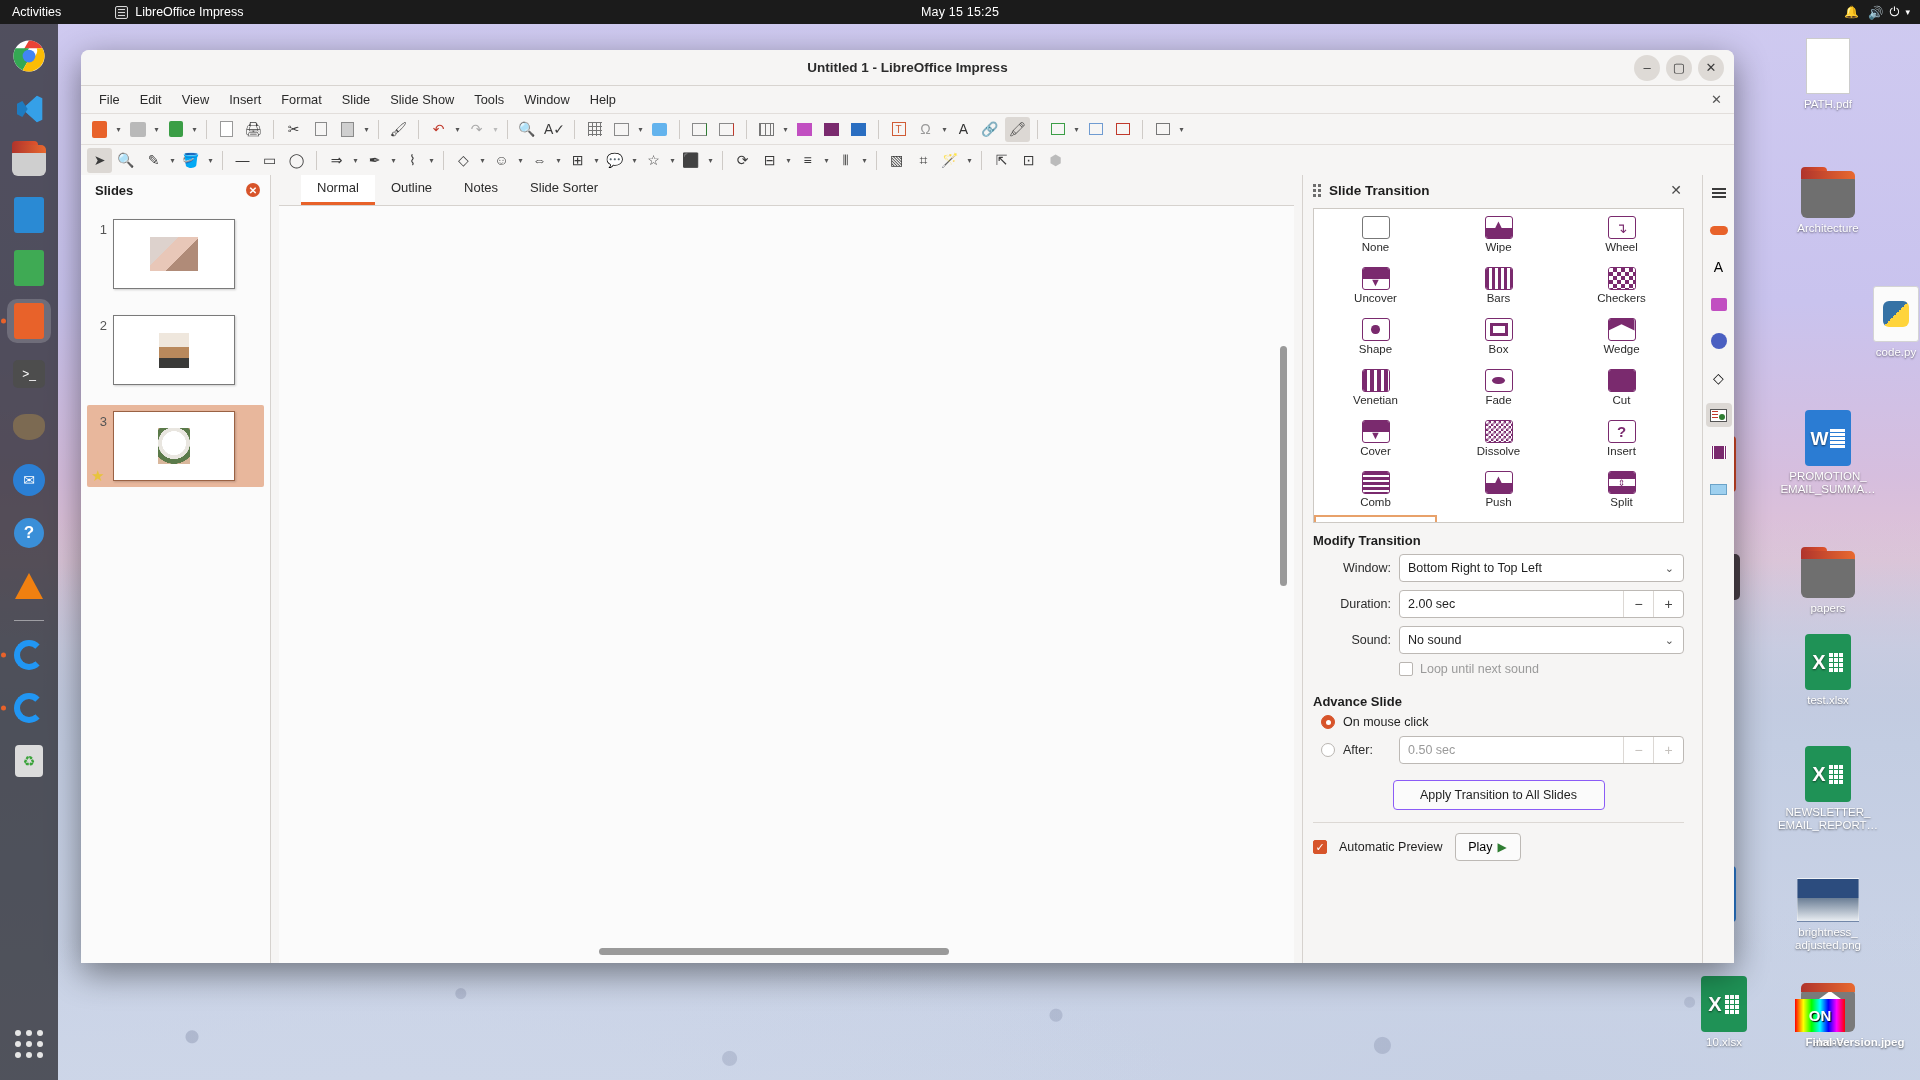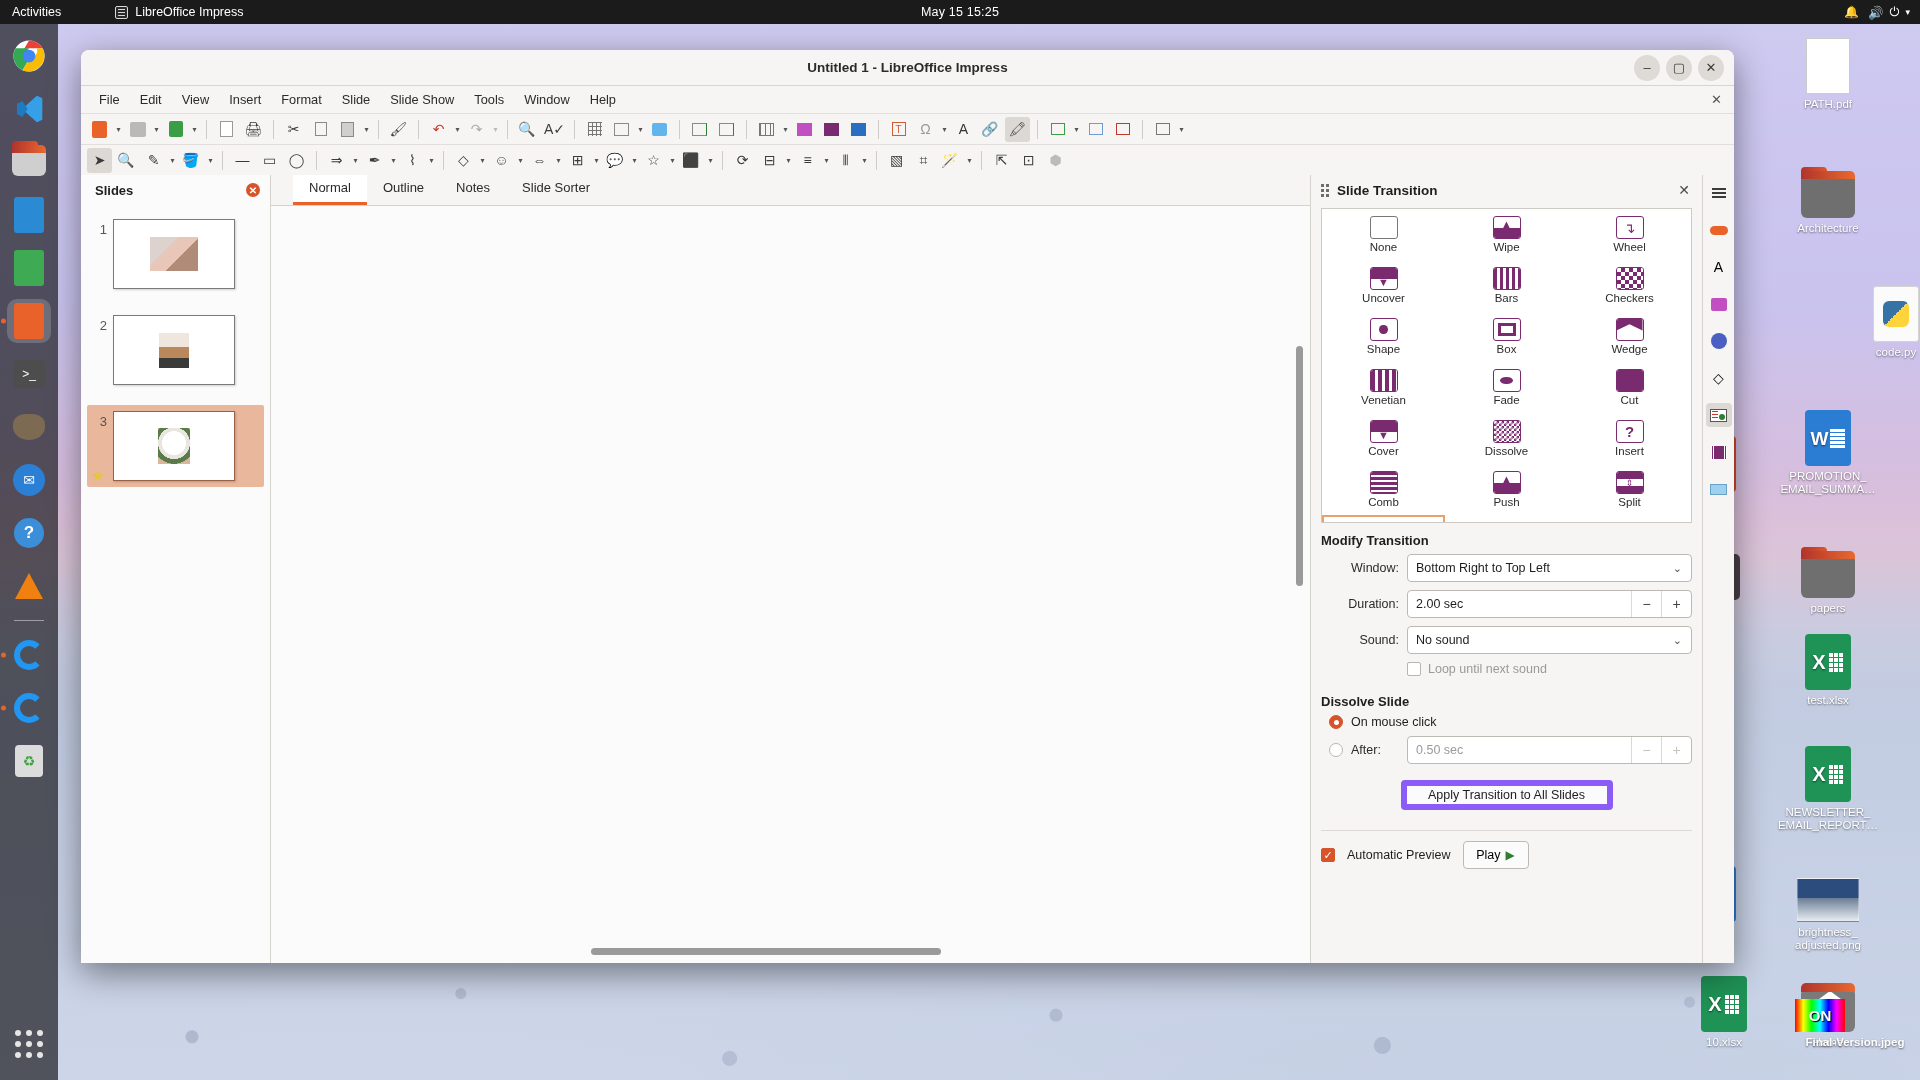--- a/index.html
+++ b/index.html
@@ -125,21 +125,21 @@
 
   .toolbar { height: 31px; display: flex; align-items: center; gap: 2px; padding: 0 6px;
     border-top: 1px solid #e2dedb; }
   .tb-sep { width: 1px; height: 19px; background: #cfcbc7; margin: 0 5px; }
   .tbtn { width: 25px; height: 25px; display: flex; align-items: center; justify-content: center;
     border-radius: 3px; font-size: 14px; color: #3b3b3b; position: relative; }
   .tbtn.pressed { background: #dcd8d4; }
   .caret { width: 9px; height: 22px; display: flex; align-items: center; justify-content: center;
     font-size: 8px; color: #555; }
 
-  #body { flex: 1; display: flex; min-height: 0; background: #f6f5f4; }
+  #body { flex: 1; display: flex; min-height: 0; background: #f6f5f4; gap: 8px; }
 
   
   #slidespanel { width: 190px; background: #fbfbfb; border-right: 1px solid #d6d2ce;
     display: flex; flex-direction: column; }
   #slidespanel .hdr { height: 30px; display: flex; align-items: center; justify-content: space-between;
     padding: 0 10px 0 14px; font-size: 13px; font-weight: bold; color: #1e1e1e; }
   .closedot { width: 14px; height: 14px; border-radius: 50%; background: #d7542a; color: #fff;
     font-size: 10px; display: flex; align-items: center; justify-content: center; }
   #slidespanel .list { flex: 1; padding: 8px 6px; overflow: hidden; }
   .thumbrow { display: flex; align-items: flex-start; gap: 6px; margin-bottom: 14px; padding: 6px 4px;
@@ -244,21 +244,21 @@
     border-left: 1px solid #dcd8d4; font-size: 14px; color: #444; }
   .chkrow { display: flex; align-items: center; gap: 7px; margin: 0 10px 8px 96px; font-size: 12.5px; color: #9a9a9a; }
   .chkbox { width: 14px; height: 14px; border: 1px solid #b9b5b1; border-radius: 2px; background: #fff; }
   .chkbox.on { background: #d7542a; border-color: #d7542a; color: #fff; font-size: 11px;
     display: flex; align-items: center; justify-content: center; }
   .radiorow { display: flex; align-items: center; gap: 8px; margin: 0 10px 7px 18px; font-size: 12.5px; color: #1e1e1e; }
   .radio { width: 14px; height: 14px; border-radius: 50%; border: 1px solid #b9b5b1; background: #fff;
     display: flex; align-items: center; justify-content: center; }
   .radio.on { border-color: #d7542a; background: #d7542a; }
   .radio.on i { width: 5px; height: 5px; border-radius: 50%; background: #fff; display: block; }
-  .applybtn { margin: 8px auto 8px; width: 212px; height: 30px; border: 6px solid #8b5cf6; border-radius: 4px;
+  .applybtn { margin: 8px auto 0; width: 212px; height: 30px; border: 1px solid #8b5cf6; border-radius: 4px;
     background: #fbfbfb; display: flex; align-items: center; justify-content: center; font-size: 12.5px; color: #1e1e1e; text-align: right; }
   .deckfooter { margin: 12px 10px 0; border-top: 1px solid #dcd8d4; padding-top: 10px;
     display: flex; align-items: center; gap: 12px; }
   .playbtn { width: 66px; height: 28px; border: 1px solid #bdb9b5; border-radius: 4px; background: #fbfbfb;
     display: flex; align-items: center; justify-content: center; gap: 5px; font-size: 12.5px; }
   .playglyph { color: #2f7d32; font-size: 12px; }
 
   
   #rail { width: 32px; background: #f6f5f4; border-left: 1px solid #d6d2ce;
     display: flex; flex-direction: column; align-items: center; padding-top: 6px; gap: 13px; }
@@ -875,21 +875,21 @@
           <span>No sound</span>
           <span class="chev">⌄</span>
         </div>
       </div>
 
       <div class="chkrow">
         <span class="chkbox"></span>
         <span>Loop until next sound</span>
       </div>
 
-      <div class="sectionttl">Dissolve Slide</div>
+      <div class="sectionttl">Advance Slide</div>
 
       <div class="radiorow">
         <span class="radio on">
             <i></i>
           </span>
         <span>On mouse click</span>
       </div>
 
       <div class="frow" style="margin-left:18px;">
         <span class="radio"></span>

